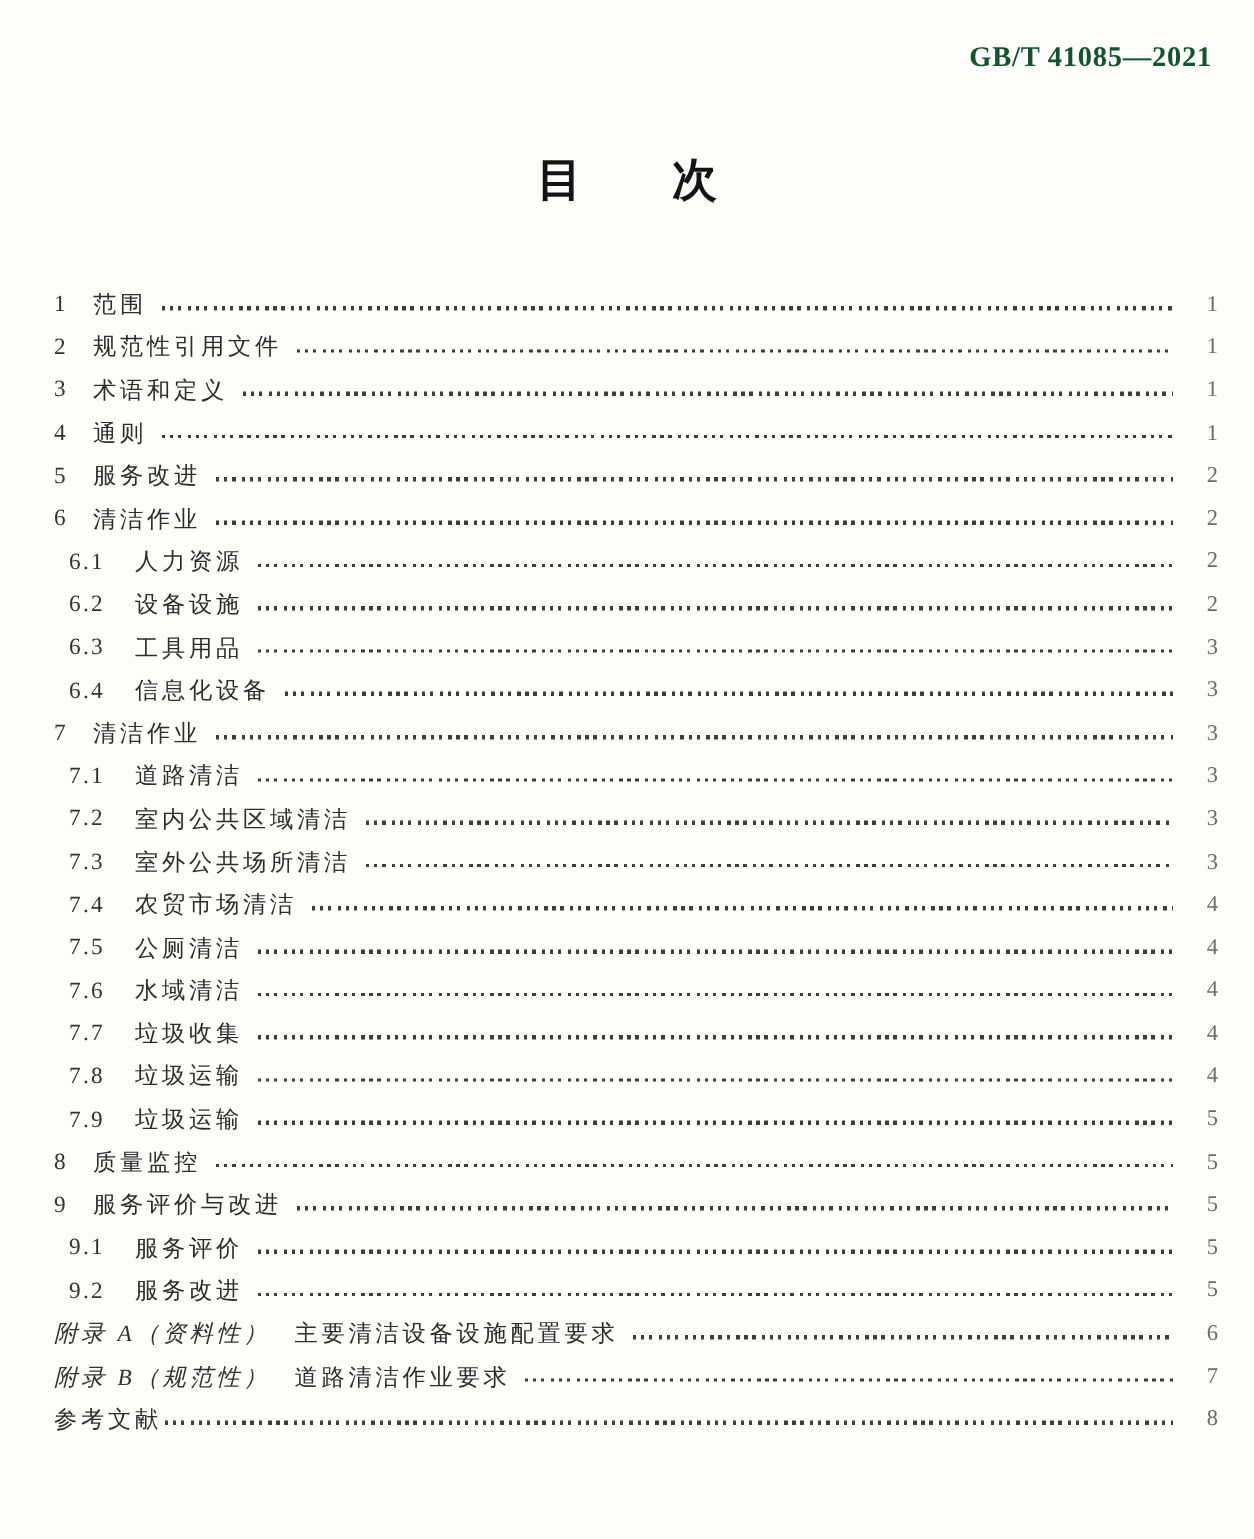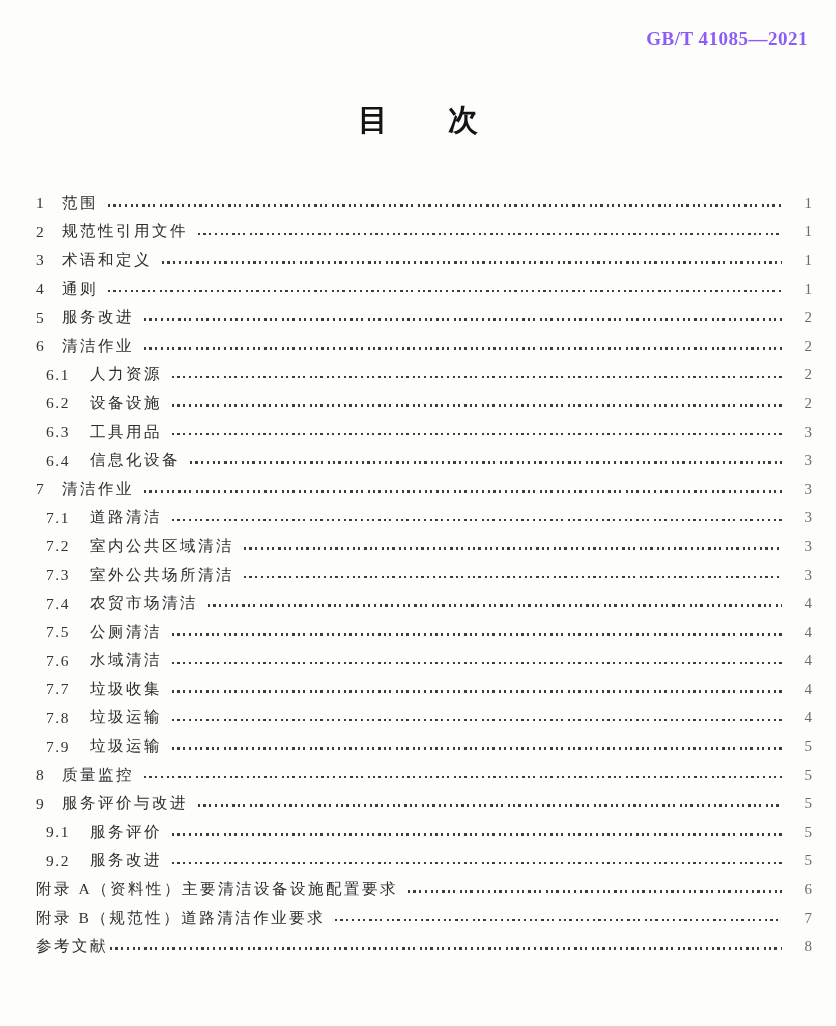--- a/index.html
+++ b/index.html
@@ -16,21 +16,21 @@
     overflow: hidden;
   }
 
   .doc-code {
     position: absolute;
     top: 28px;
     right: 28px;
     font-weight: 700;
     font-size: 19px;
     letter-spacing: 0.5px;
-    color: #8b5cf6;
+    color: #14532d;
   }
 
   .page-title {
     position: absolute;
     top: 100px;
     left: 0;
     right: 0;
     margin: 0;
     text-align: center;
     font-family: Liberation Mono, monospace;
@@ -55,21 +55,21 @@
   }
 
   .num {
     flex: none;
     letter-spacing: 1.5px;
     color: #333333;
   }
   .lvl0 .num { min-width: 26px; }
   .lvl1 { padding-left: 10px; }
   .lvl1 .num { min-width: 44px; }
-  .appendix .num { min-width: 0; letter-spacing: 2.5px; }
+  .appendix .num { min-width: 0; margin-right: 16px; letter-spacing: 2.5px; font-style: italic; }
 
   .label {
     flex: none;
     letter-spacing: 2.5px;
     color: #2d2d2d;
   }
 
   .dots {
     flex: 1 1 auto;
     align-self: center;

